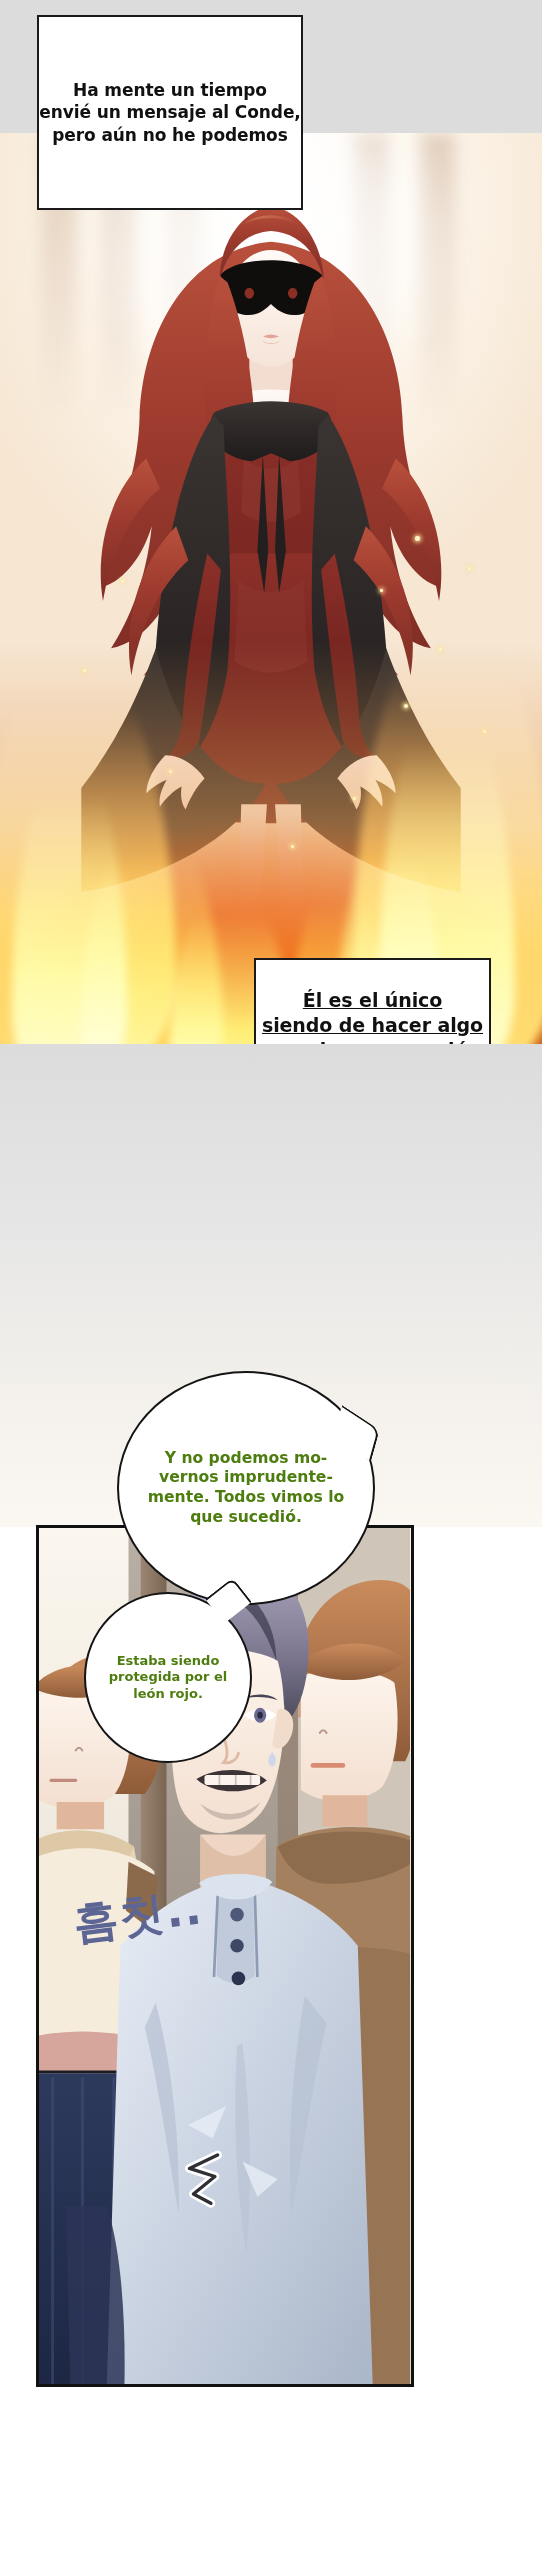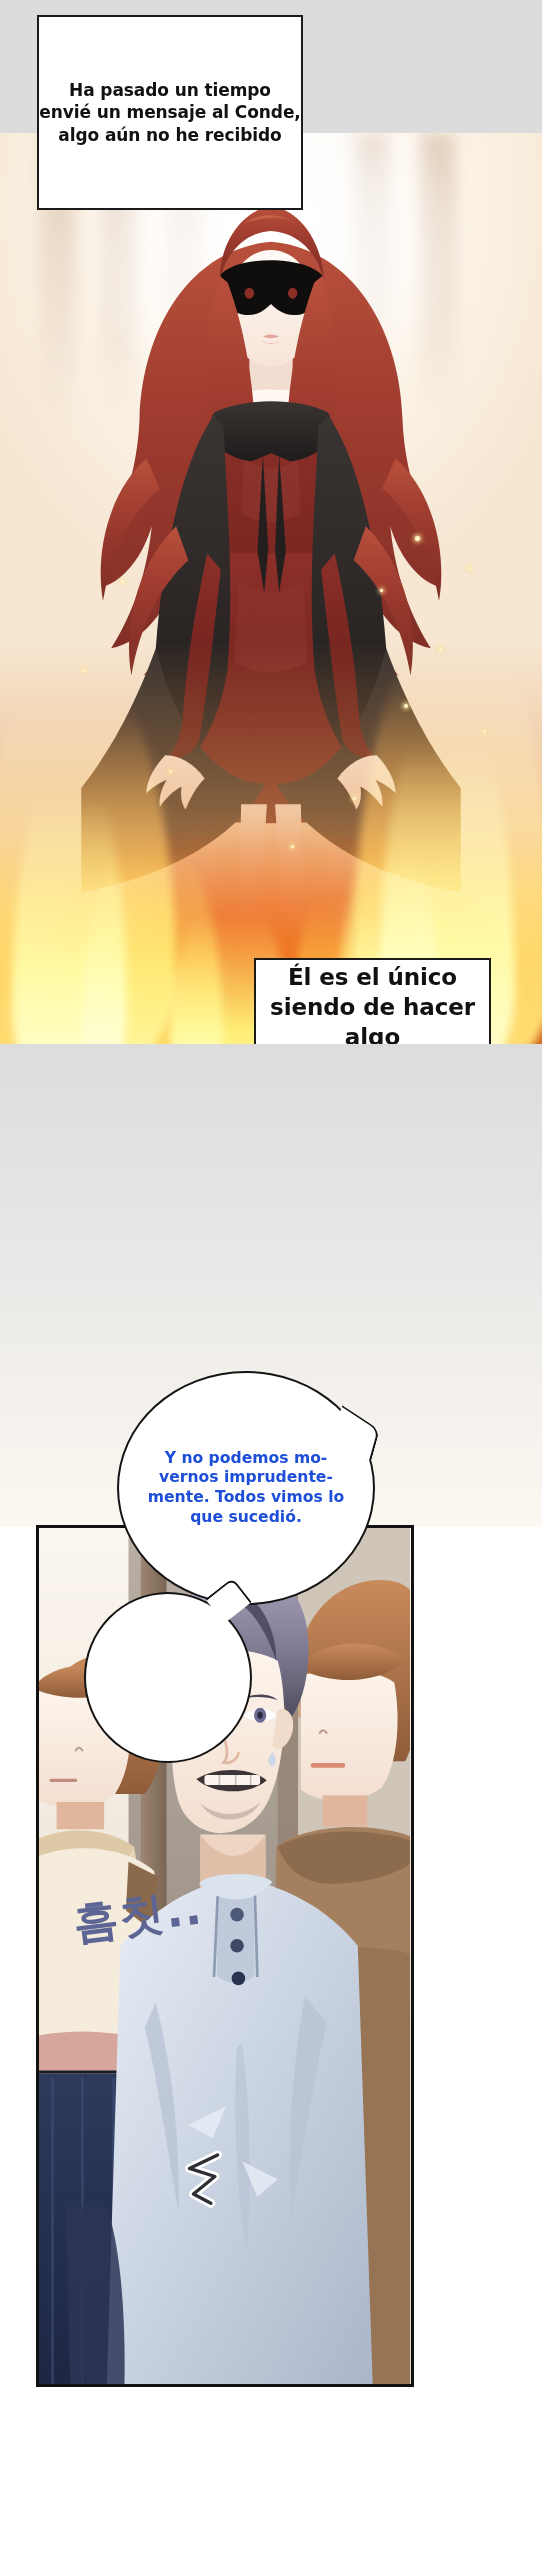--- a/index.html
+++ b/index.html
@@ -62,40 +62,40 @@
   
   .narr{
     position:absolute; background:#ffffff; border:2.7px solid #1a1a1a;
     display:flex; align-items:center; justify-content:center; text-align:center;
     color:#111; font-family:"DejaVu Sans", sans-serif;
     line-height:1.30; font-weight:700; letter-spacing:-0.1px;
   }
   .narr span{ display:block; }
 
   #narration-1{ left:37px; top:15px; width:266px; height:195px; font-size:17px; }
-  #narration-2{ left:254px; top:958px; width:237px; height:159px; font-size:23px; }
+  #narration-2{ left:254px; top:958px; width:237px; height:159px; font-size:19px;text-decoration:underline; }
 
   
   .sec-gap{
     position:absolute; left:0; top:1044px; width:542px; height:483px;
     background:linear-gradient(180deg,#dcdcdc 0%, #e6e6e6 38%, #f4f1ec 74%, #fbf7f1 100%);
   }
 
   
   .sec-bottom{
     position:absolute; left:36px; top:1525px; width:378px; height:862px;
     border:3.4px solid #111; overflow:hidden;
     background:linear-gradient(180deg,#fbf6ee 0%,#f3ece2 26%,#e8e1d6 55%,#ddd6cb 100%);
   }
 
   
   .bubble{
     position:absolute; background:#fff; border:2.7px solid #141414;
     display:flex; align-items:center; justify-content:center; text-align:center;
-    color:#1d4ed8; font-weight:700; line-height:1.26; z-index:30;
+    color:#4d7c0f; font-weight:700; line-height:1.26; z-index:30;
   }
   #bubble-1{
     left:117px; top:1371px; width:258px; height:234px;
     border-radius:50% 50% 50% 50%; font-size:15.6px; padding:0 28.5px;
   }
   #bubble-1 .tail{
     position:absolute; right:-2.7px; top:42px; width:39px; height:37px;
     background:#fff; border-right:2.7px solid #141414; border-top:2.7px solid #141414;
     transform:skewY(22deg) rotate(14deg); border-radius:0 9.5px 0 0;
   }
@@ -266,23 +266,23 @@
     <div class="spark" style="left:483px; top:597px; width:2.7px;height:2.7px;"></div>
     <div class="spark" style="left:121px; top:447px; width:3.4px;height:3.4px;"></div>
     <div class="spark" style="left:83px; top:536px; width:2.7px;height:2.7px;"></div>
     <div class="spark" style="left:169px; top:637px; width:3.4px;height:3.4px;"></div>
     <div class="spark" style="left:353px; top:664px; width:2.7px;height:2.7px;"></div>
     <div class="spark" style="left:291px; top:712px;width:3.4px;height:3.4px;"></div>
   </div>
 
   <div class="narr" id="narration-1">
     <div>
-      <span>Ha pasado un tiempo</span>
+      <span>Ha mente un tiempo</span>
       <span>envié un mensaje al Conde,</span>
-      <span>algo aún no he recibido</span>
+      <span>pero aún no he podemos</span>
     </div>
   </div>
 
   <div class="narr" id="narration-2">
     <div>
       <span>Él es el único</span>
       <span>siendo de hacer algo</span>
       <span>por lo que ocurrió</span>
       <span>ese día.</span>
     </div>
@@ -458,17 +458,22 @@
     <div>
       <span>Y no podemos mo-</span>
       <span>vernos imprudente-</span>
       <span>mente. Todos vimos</span>
       <span>lo que sucedió.</span>
     </div>
     <div class="tail"></div>
   </div>
 
   <div class="bubble" id="bubble-2">
+    <div>
+      <span>Estaba siendo</span>
+      <span>protegida por</span>
+      <span>el león rojo.</span>
+    </div>
     <div class="tail2"></div>
   </div>
 
 </div>
 
 
 </body></html>

